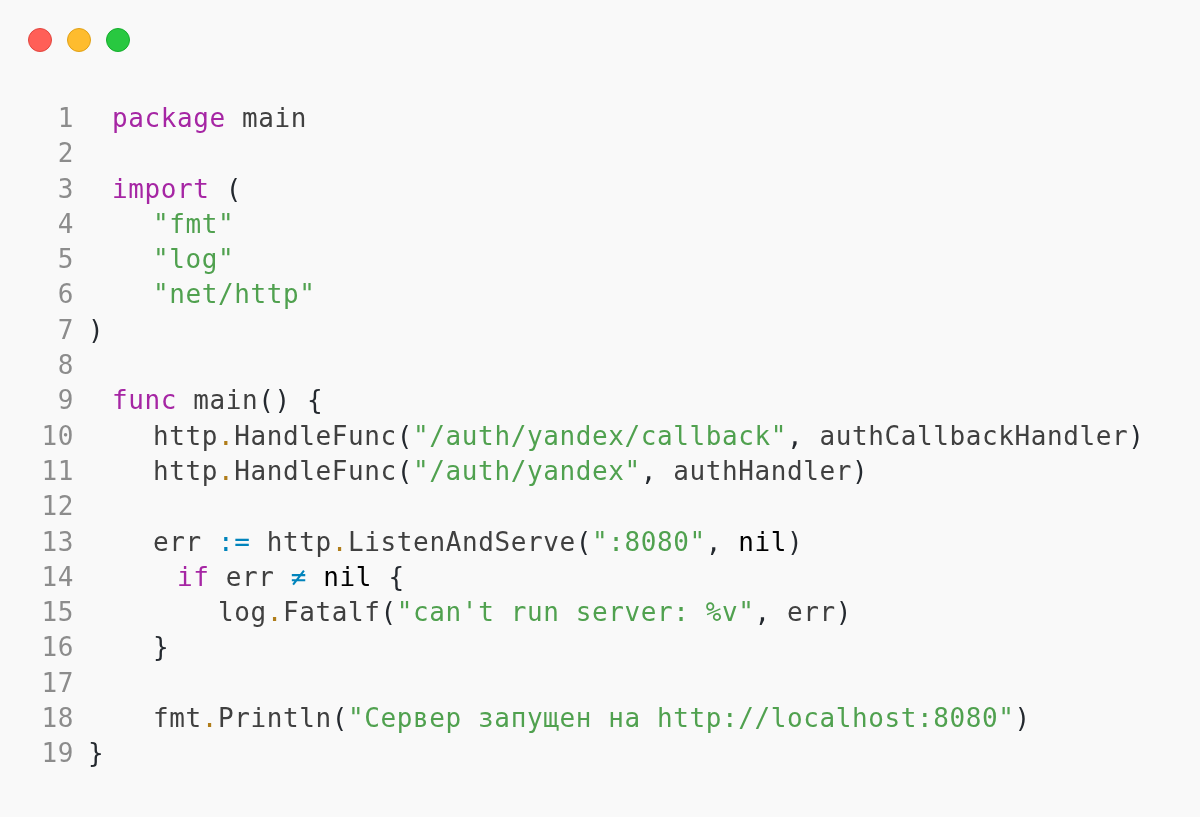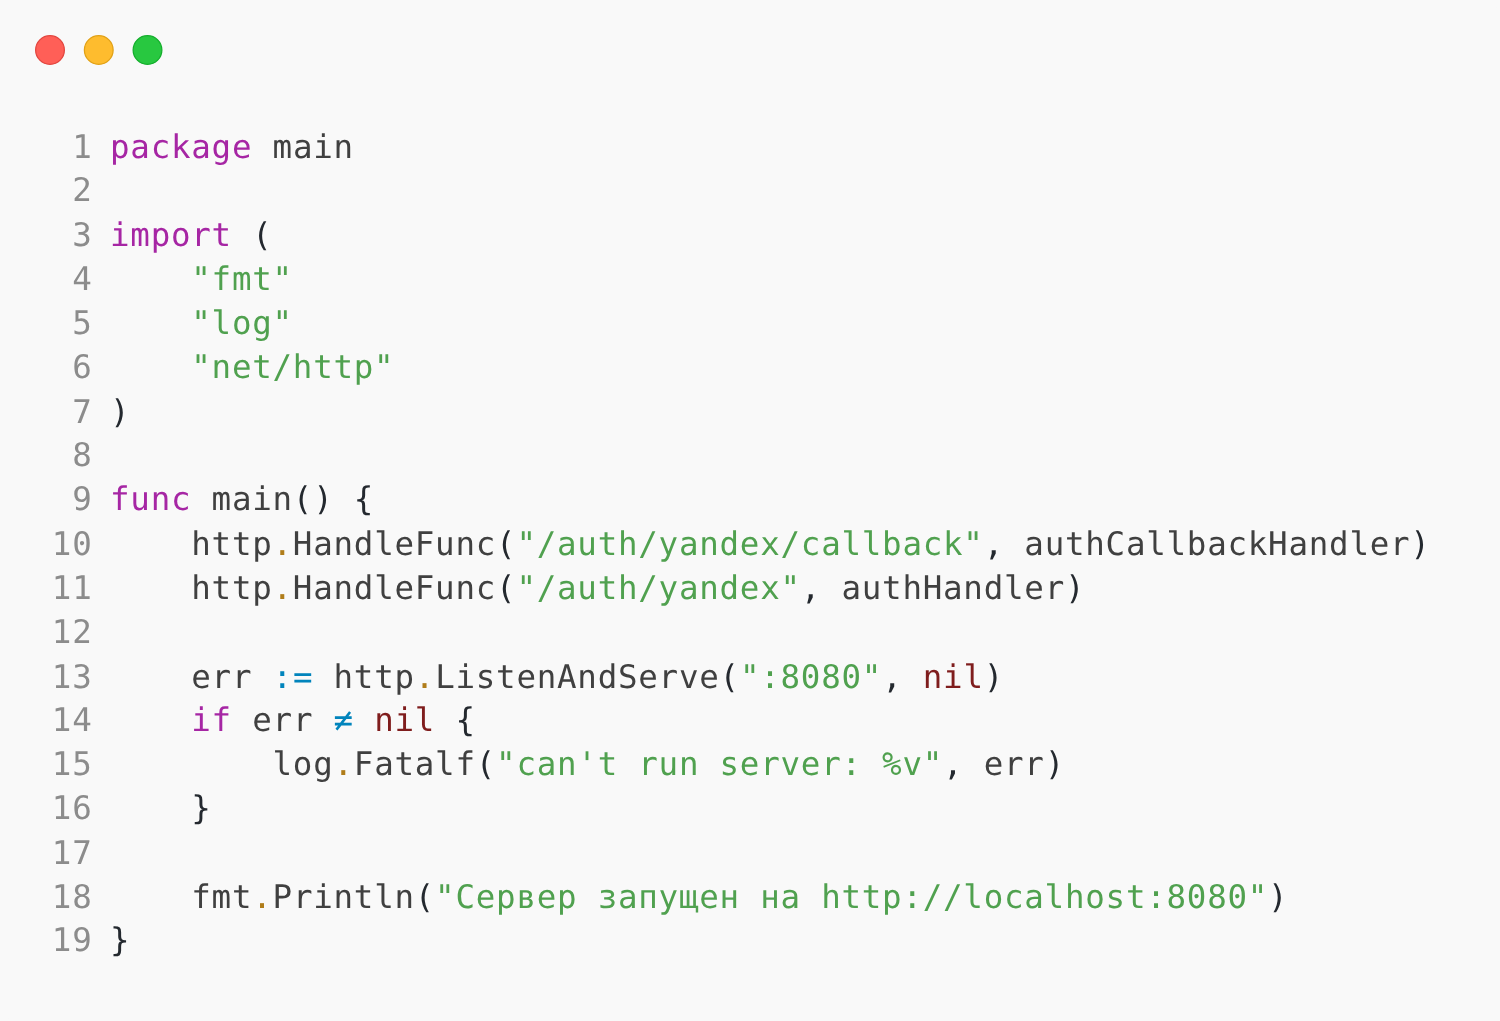--- a/index.html
+++ b/index.html
@@ -54,25 +54,25 @@
     }
     .ln {
       display: inline-block;
       width: 36px;
       text-align: right;
       color: #8c8c8c;
       margin-right: 14px;
     }
     .src { display: inline-block; }
 
-    .kw { color: #a626a4; }
+    .kw { color: #a626a4; margin-left: 24px; }
     .id { color: #404040; }
     .str { color: #50a14f; }
     .op { color: #0184bc; }
-    .const { color: #7f1d1d; }
+    .const { color: #000000; }
     .punc { color: #24292f; }
     .dotop { color: #b07d1a; }
   </style>
 </head>
 <body>
 
 <div class="window">
   <div class="traffic">
     <div class="dot red"></div>
     <div class="dot yellow"></div>

